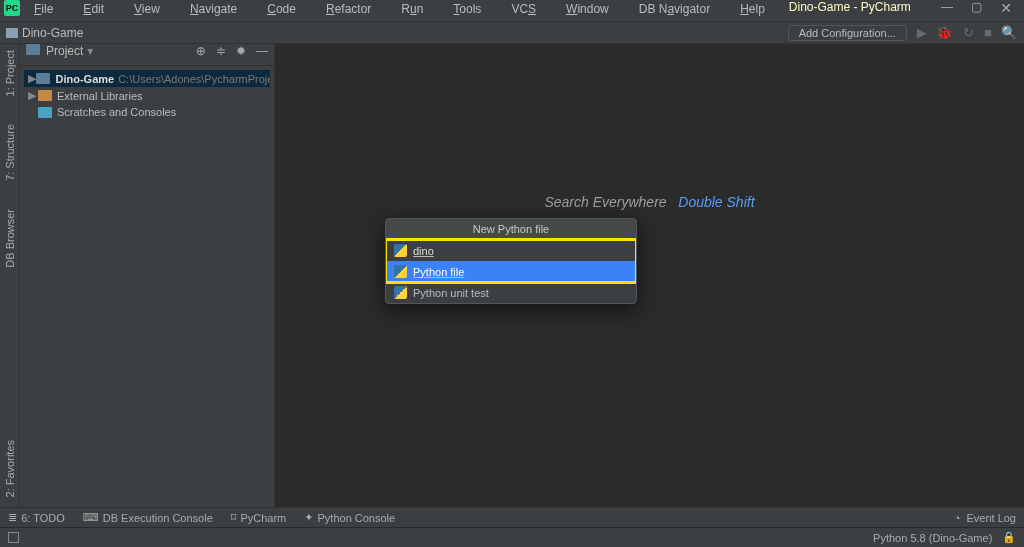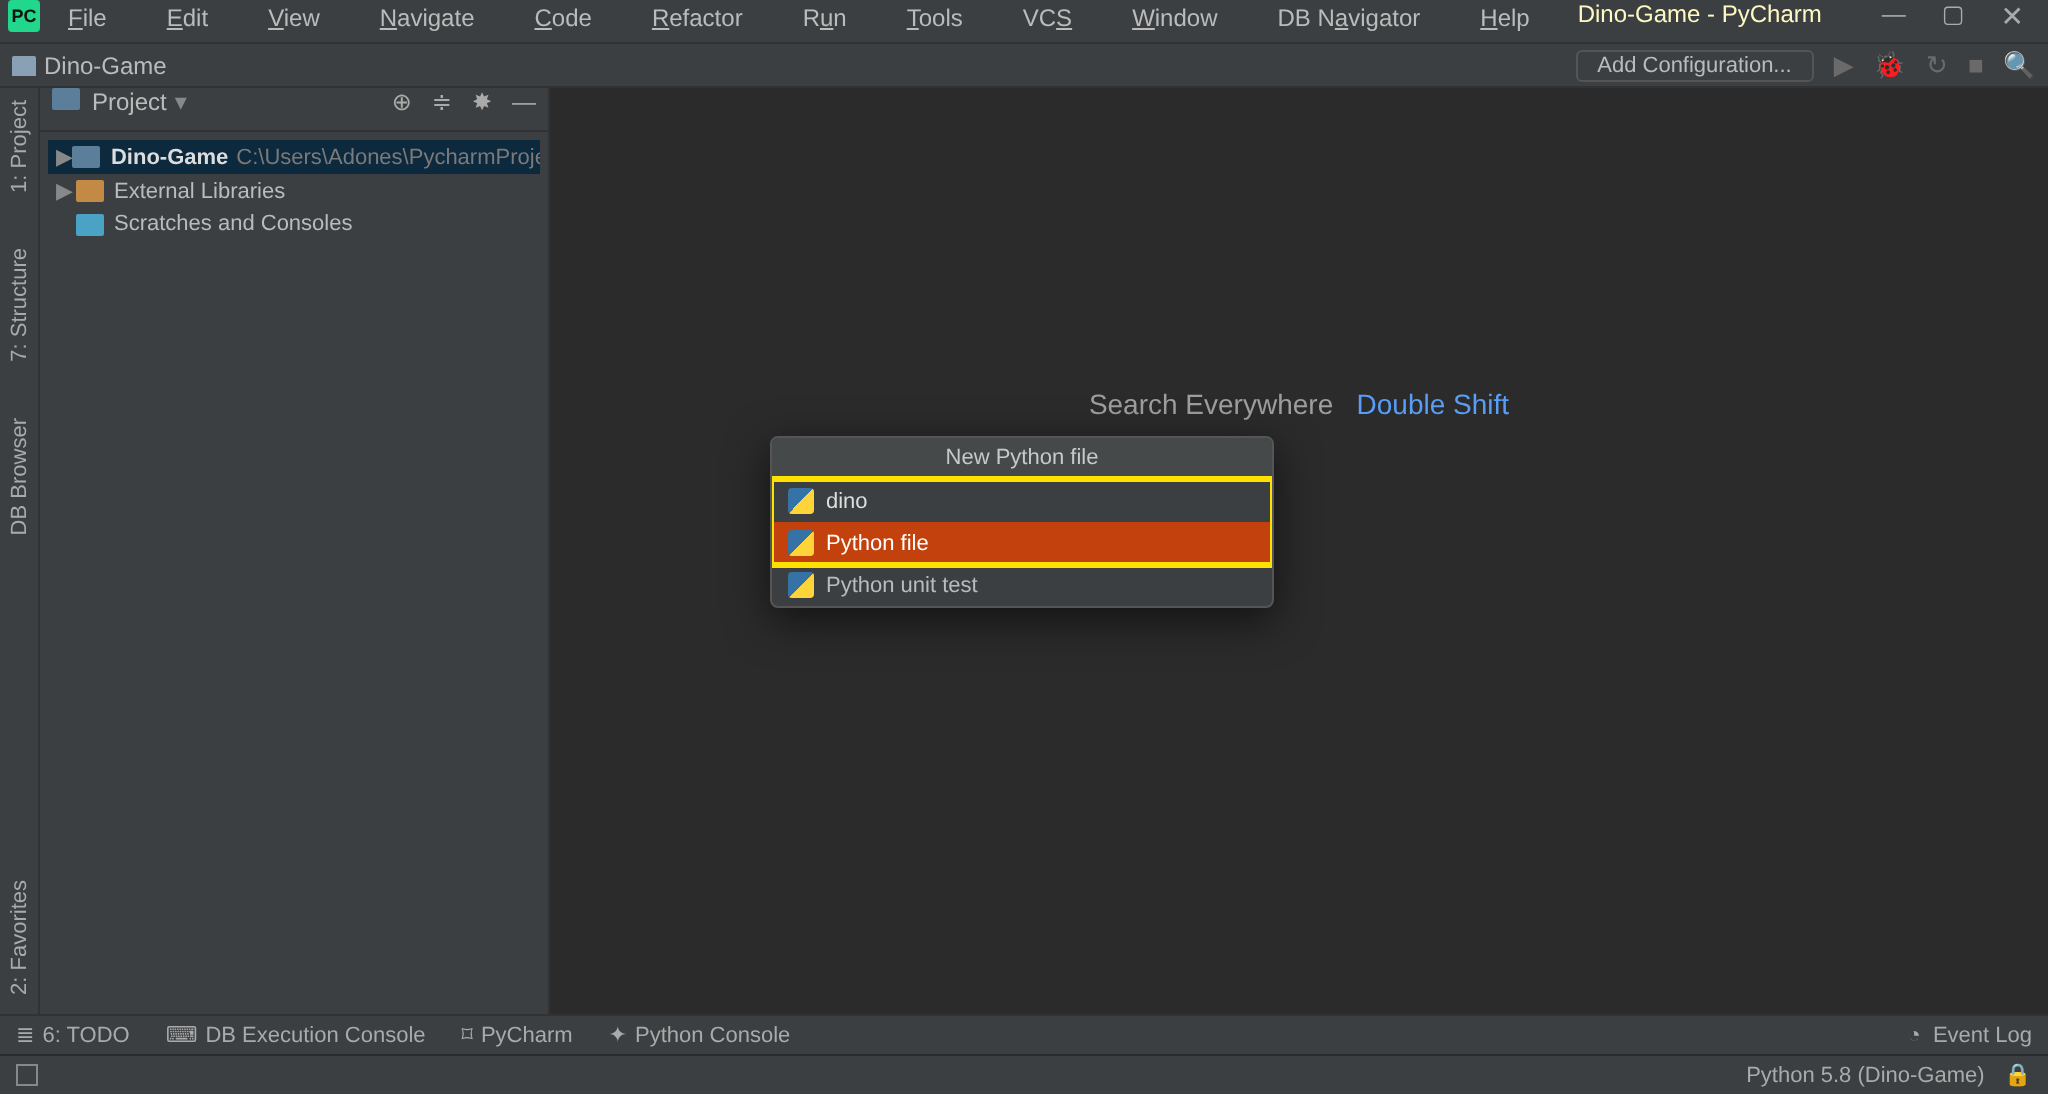--- a/index.html
+++ b/index.html
@@ -170,20 +170,21 @@
     background: #2b2b2b;
     position: relative;
   }
   .hint {
     position: absolute;
     top: 150px;
     width: 100%;
     text-align: center;
     font-size: 14px;
     color: #9e9e9e;
+    font-style: italic;
   }
   .hint .link { color: #589df6; }
 
   
   .popup {
     position: absolute;
     left: 385px;
     top: 218px;
     width: 252px;
     background: #3c3f41;
@@ -199,38 +200,39 @@
     background: #45494a;
     color: #c9c9c9;
     border-bottom: 1px solid #555;
   }
   .popup-input-row, .popup-item {
     display: flex;
     align-items: center;
     padding: 4px 8px;
     gap: 6px;
   }
-  .popup-item.selected { background: #c2410c; color: #fff; }
+  .popup-item.selected { background: #3b82f6; color: #fff; }
   .py-icon {
     width: 13px; height: 13px;
     background: linear-gradient(135deg,#3572a5 50%,#ffd43b 50%);
     border-radius: 2px;
     flex-shrink: 0;
   }
   .popup-input {
     background: transparent;
     border: none;
     color: #ddd;
     outline: none;
     width: 100%;
     font-size: 11px;
   }
   .highlight-box {
     outline: 3px solid #ffe100;
     outline-offset: -1px;
+    text-decoration: underline;
   }
 
   
   .bottom-tools {
     height: 20px;
     background: #3c3f41;
     display: flex;
     align-items: center;
     padding: 0 8px;
     gap: 18px;

